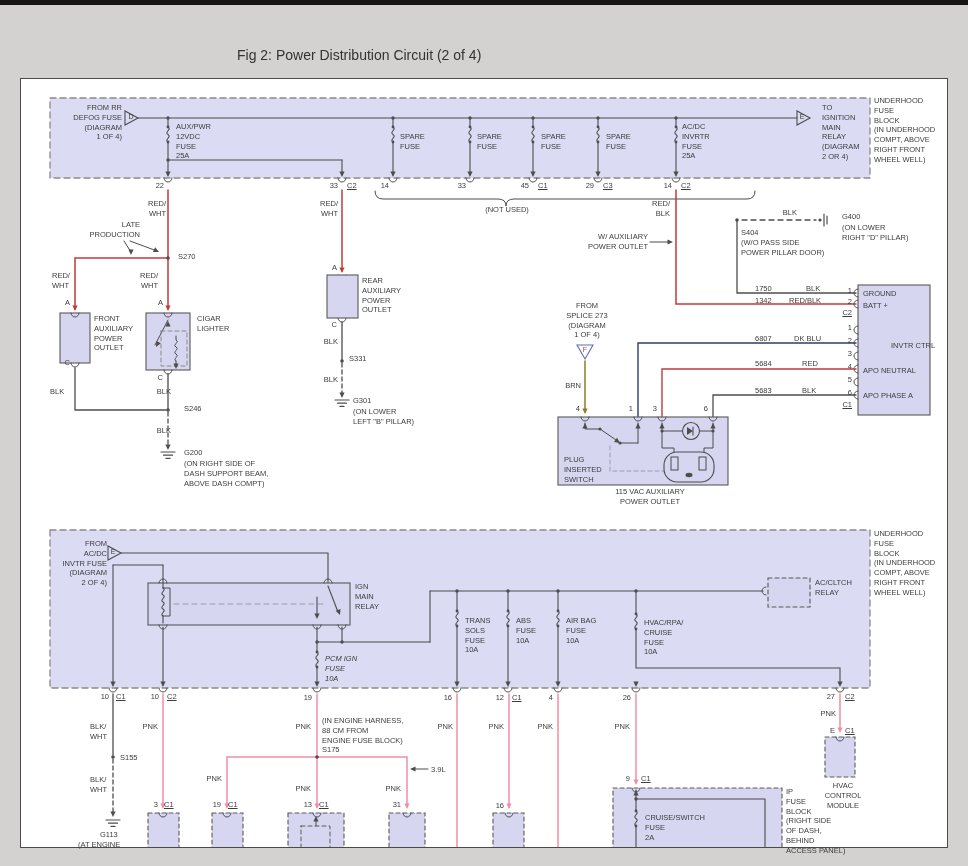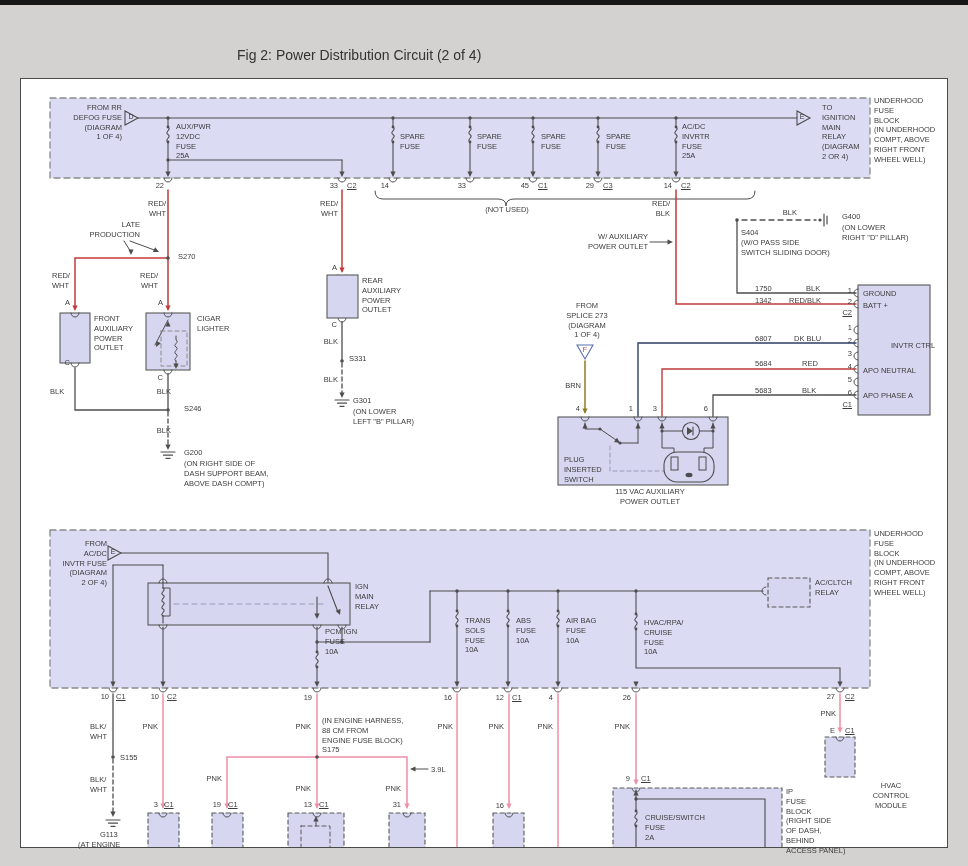--- a/index.html
+++ b/index.html
@@ -444,21 +444,21 @@
     <div class="lbl a-r" style="left: 670px; top: 199px;">RED/
 BLK</div>
     <div class="lbl a-r" style="left: 648px; top: 232px;">W/ AUXILIARY
 POWER OUTLET</div>
     <div class="lbl a-r" style="left: 797px; top: 208px;">BLK</div>
     <div class="lbl" style="left: 842px; top: 212px;">G400</div>
     <div class="lbl" style="left: 842px; top: 223px;">(ON LOWER
 RIGHT "D" PILLAR)</div>
     <div class="lbl" style="left: 741px; top: 228px;">S404
 (W/O PASS SIDE
-SWITCH SLIDING DOOR)</div>
+POWER PILLAR DOOR)</div>
     <div class="lbl" style="left: 755px; top: 284px;">1750</div>
     <div class="lbl" style="left: 806px; top: 284px;">BLK</div>
     <div class="lbl" style="left: 755px; top: 296px;">1342</div>
     <div class="lbl" style="left: 789px; top: 296px;">RED/BLK</div>
     <div class="lbl a-r" style="left: 852px; top: 286px;">1</div>
     <div class="lbl a-r" style="left: 852px; top: 297px;">2</div>
     <div class="lbl a-r u" style="left: 852px; top: 308px;">C2</div>
     <div class="lbl a-r" style="left: 852px; top: 323px;">1</div>
     <div class="lbl a-r" style="left: 852px; top: 336px;">2</div>
     <div class="lbl a-r" style="left: 852px; top: 349px;">3</div>
@@ -508,21 +508,21 @@
     <div class="lbl" style="left: 516px; top: 616px;">ABS
 FUSE
 10A</div>
     <div class="lbl" style="left: 566px; top: 616px;">AIR BAG
 FUSE
 10A</div>
     <div class="lbl" style="left: 644px; top: 618px;">HVAC/RPA/
 CRUISE
 FUSE
 10A</div>
-    <div class="lbl" style="left: 325px; top: 627px;">PCM IGN
+    <div class="lbl" style="left: 325px; top: 654px; font-style: italic;">PCM IGN
 FUSE
 10A</div>
     <div class="lbl" style="left: 815px; top: 578px;">AC/CLTCH
 RELAY</div>
     <div class="lbl" style="left: 874px; top: 529px;">UNDERHOOD
 FUSE
 BLOCK
 (IN UNDERHOOD
 COMPT, ABOVE
 RIGHT FRONT
@@ -576,16 +576,16 @@
     <div class="lbl" style="left: 645px; top: 813px;">CRUISE/SWITCH
 FUSE
 2A</div>
     <div class="lbl" style="left: 786px; top: 787px;">IP
 FUSE
 BLOCK
 (RIGHT SIDE
 OF DASH,
 BEHIND
 ACCESS PANEL)</div>
-    <div class="lbl a-c" style="left: 843px; top: 781px; margin-left: 48px;">HVAC
+    <div class="lbl a-c" style="left: 843px; top: 781px;">HVAC
 CONTROL
 MODULE</div>
   </div>
 
 </body></html>

